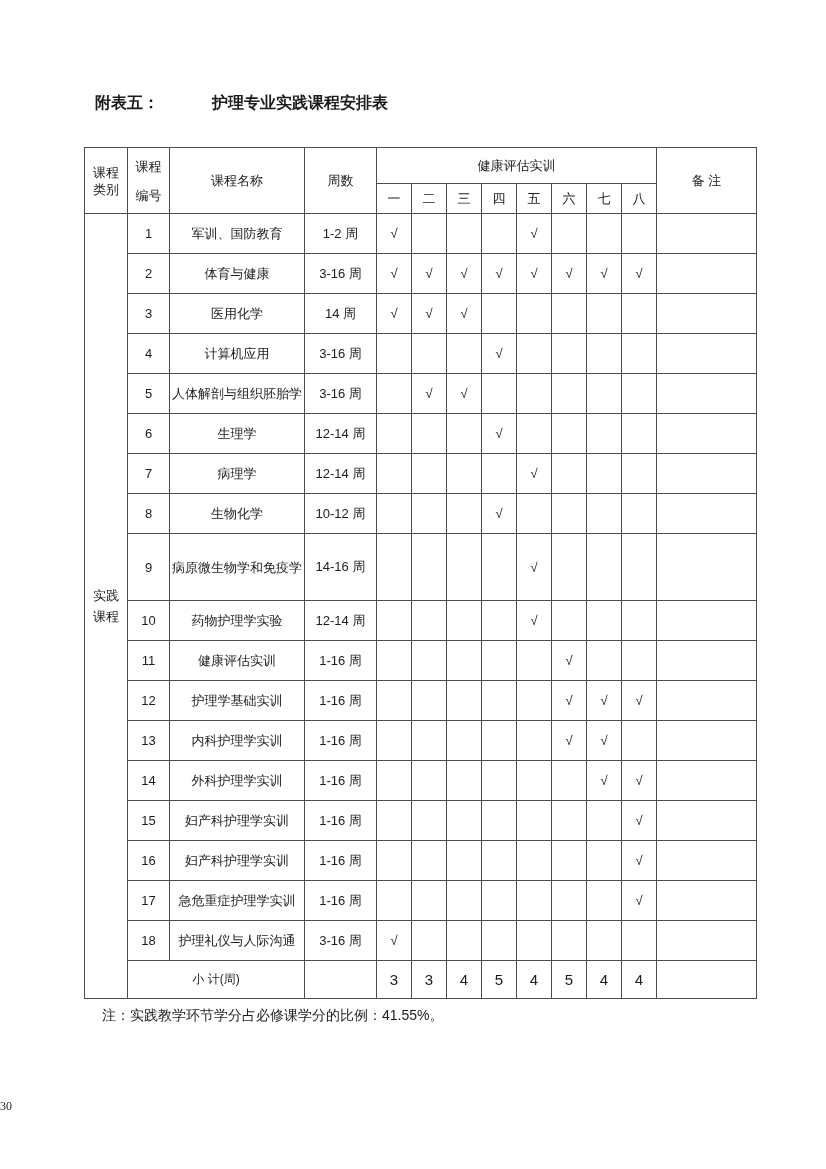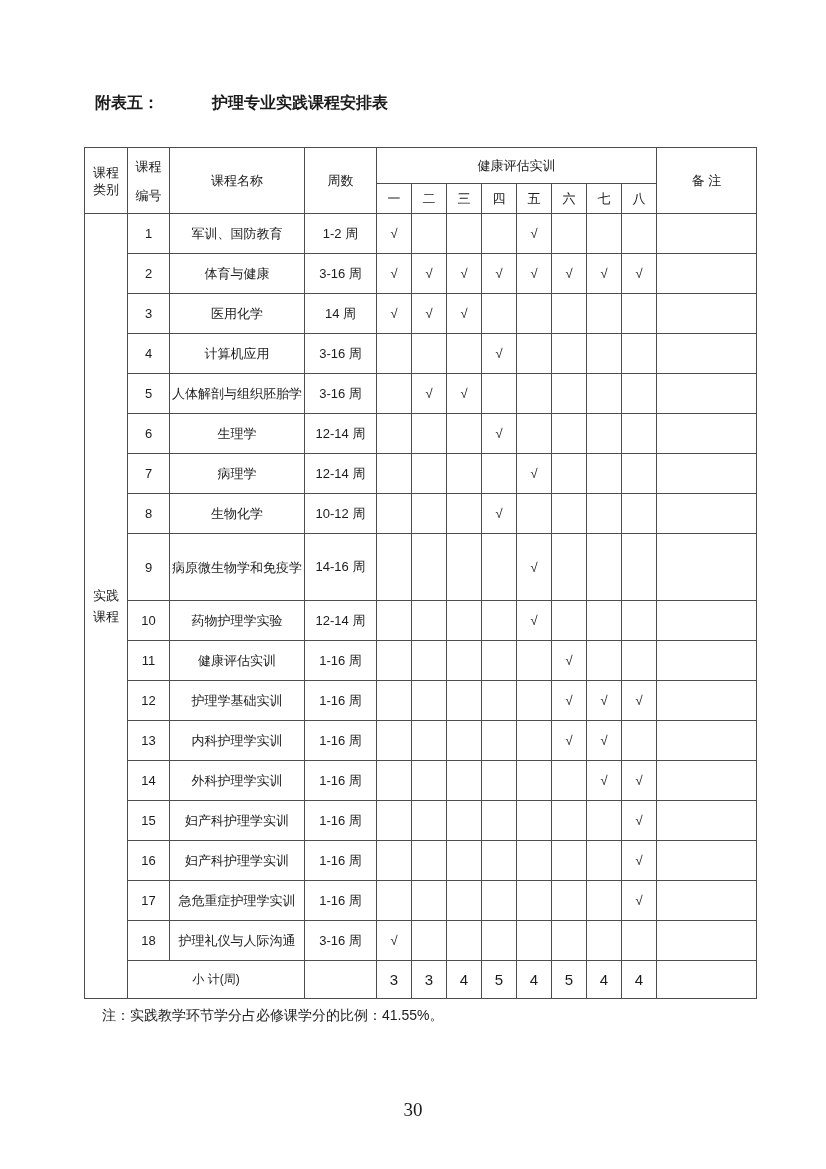--- a/index.html
+++ b/index.html
@@ -40,22 +40,22 @@
   .indent2{padding-left:15px;}
   .emph{font-size:15px;text-underline-offset:3px;}
   .weeks-cell{font-size:14px;}
   .weeks-small{font-size:11px;}
   .mark-cell{font-size:14px;}
   .subtotal .sub-val{font-size:15px;}
   .subtotal .label{font-size:12px;}
 
   .note{position:absolute;left:102px;top:1007px;font-size:14px;}
   .page-num{
-    position:absolute;left:0;right:0;top:1099px;text-align:center;
-    font-family:"Liberation Serif",serif;font-size:19px;
+    position:absolute;left:0;right:0;top:1099px;text-align:left;
+    font-family:"Liberation Serif",serif;font-size:12px;
   }
 </style>
 </head>
 <body>
 
 <div class="page">
 
   <div class="doc-title">
     <span>附表五：</span><span class="main">护理专业实践课程安排表</span>
   </div>

